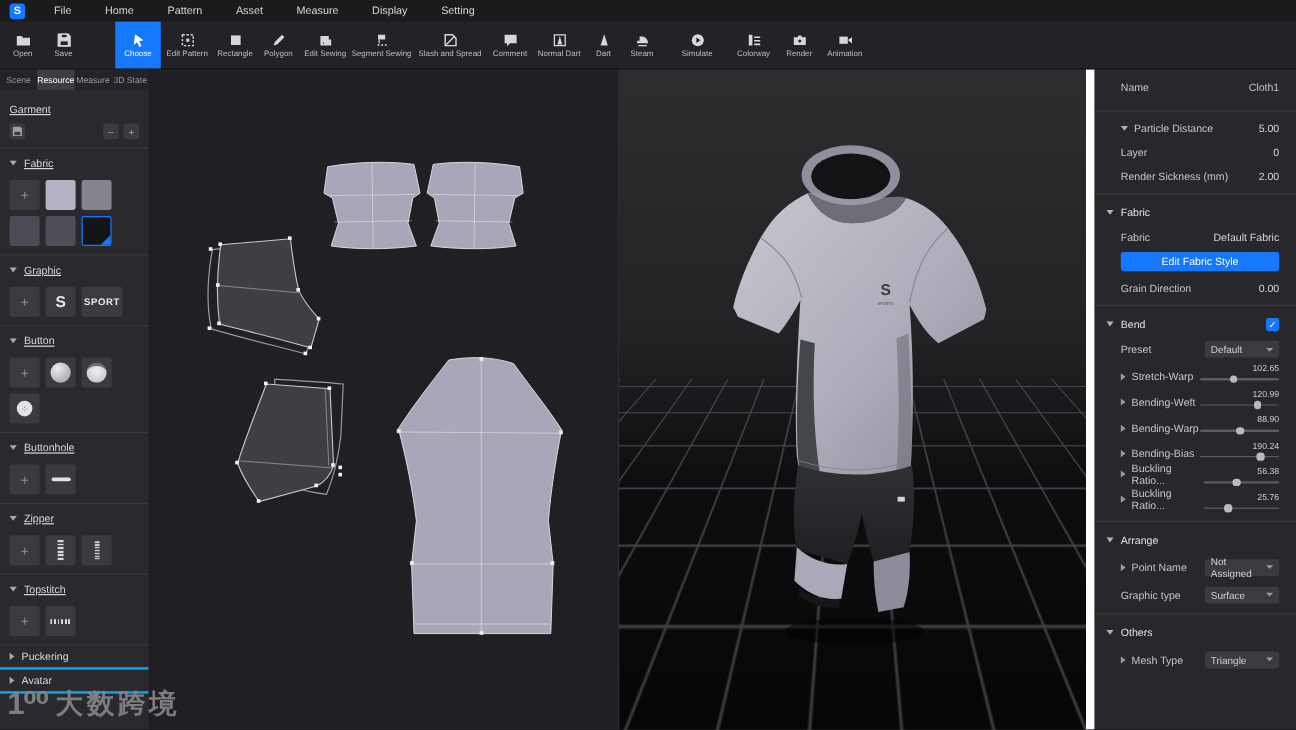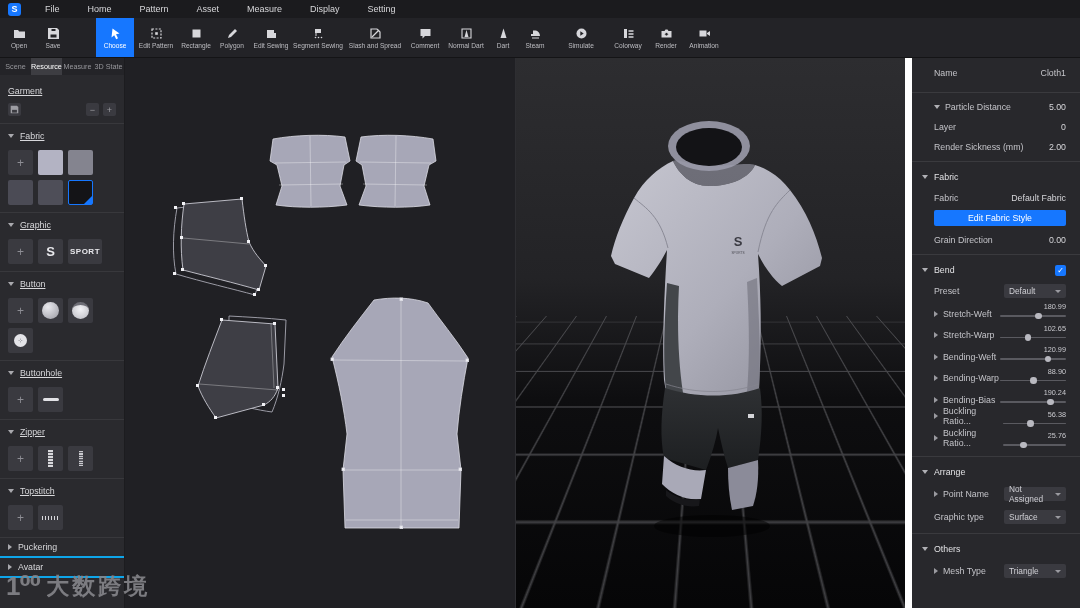--- a/index.html
+++ b/index.html
@@ -524,31 +524,20 @@
         <span>Preset</span>
         <span class="dd">
             <span>Default</span>
             <span class="ddchev"></span>
           </span>
       </div>
 
       <div class="slider-row">
         <span class="lblwrap">
             <span class="tri-r"></span>
-            <span>Stretch-Weft</span>
-          </span>
-        <span class="sliderbox">
-            <span class="sval">180.99</span>
-            <span class="track"></span>
-            <span class="knob" style="left: 58%;"></span>
-          </span>
-      </div>
-      <div class="slider-row">
-        <span class="lblwrap">
-            <span class="tri-r"></span>
             <span>Stretch-Warp</span>
           </span>
         <span class="sliderbox">
             <span class="sval">102.65</span>
             <span class="track"></span>
             <span class="knob" style="left: 42%;"></span>
           </span>
       </div>
       <div class="slider-row">
         <span class="lblwrap">

